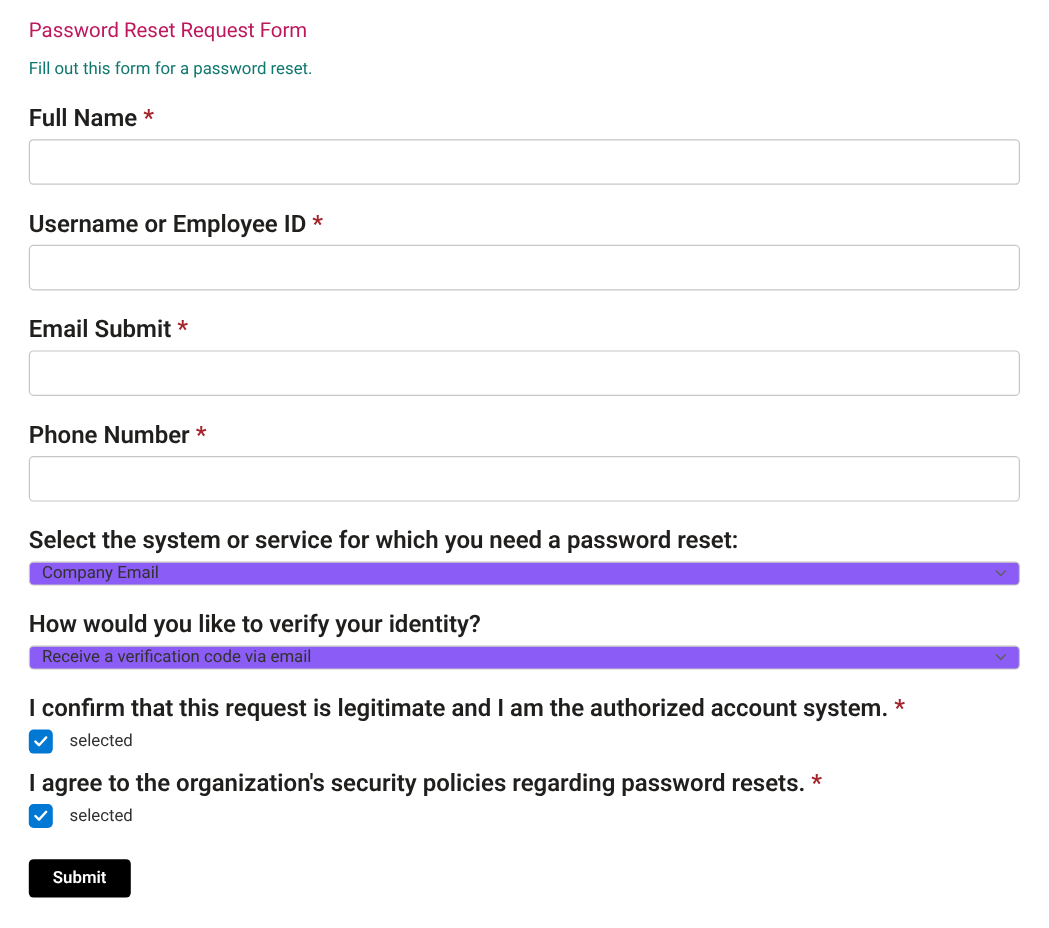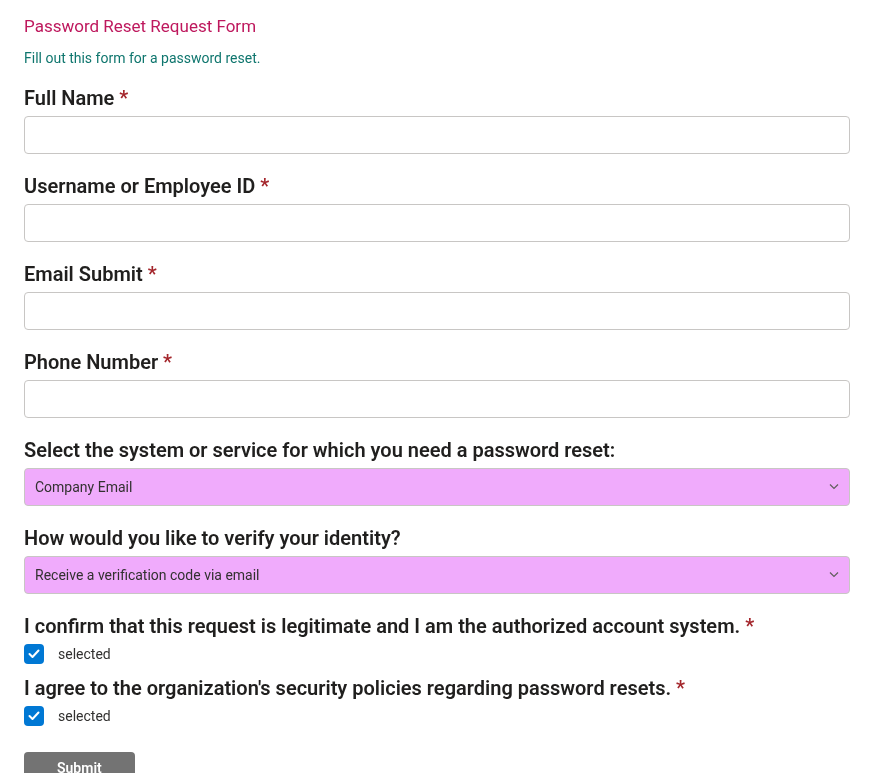--- a/index.html
+++ b/index.html
@@ -48,26 +48,26 @@
     border-radius: 4px;
     background: #ffffff;
     font-family: inherit;
   }
   .select-wrap {
     position: relative;
     width: 100%;
   }
   .select-input {
     width: 100%;
-    height: 38px;
+    height: 20px;
     padding: 6px 32px 6px 10px;
     font-size: 14px;
     border: 1px solid #c8c6c4;
     border-radius: 4px;
-    background: #f0abfc;
+    background: #8b5cf6;
     display: flex;
     align-items: center;
     color: #323130;
     cursor: pointer;
   }
   .chevron {
     position: absolute;
     right: 10px;
     top: 50%;
     transform: translateY(-50%);
@@ -92,25 +92,25 @@
   }
   .checkbox svg {
     display: block;
   }
   .checkbox-label {
     font-size: 14px;
     color: #323130;
   }
   .submit-btn {
     margin-top: 14px;
-    padding: 8px 33px;
+    padding: 8px 20px;
     font-size: 14px;
     font-weight: 600;
     color: #ffffff;
-    background: #737373;
+    background: #000000;
     border: none;
     border-radius: 4px;
     cursor: pointer;
     font-family: inherit;
   }
 </style>
 </head>
 <body>
 
 

